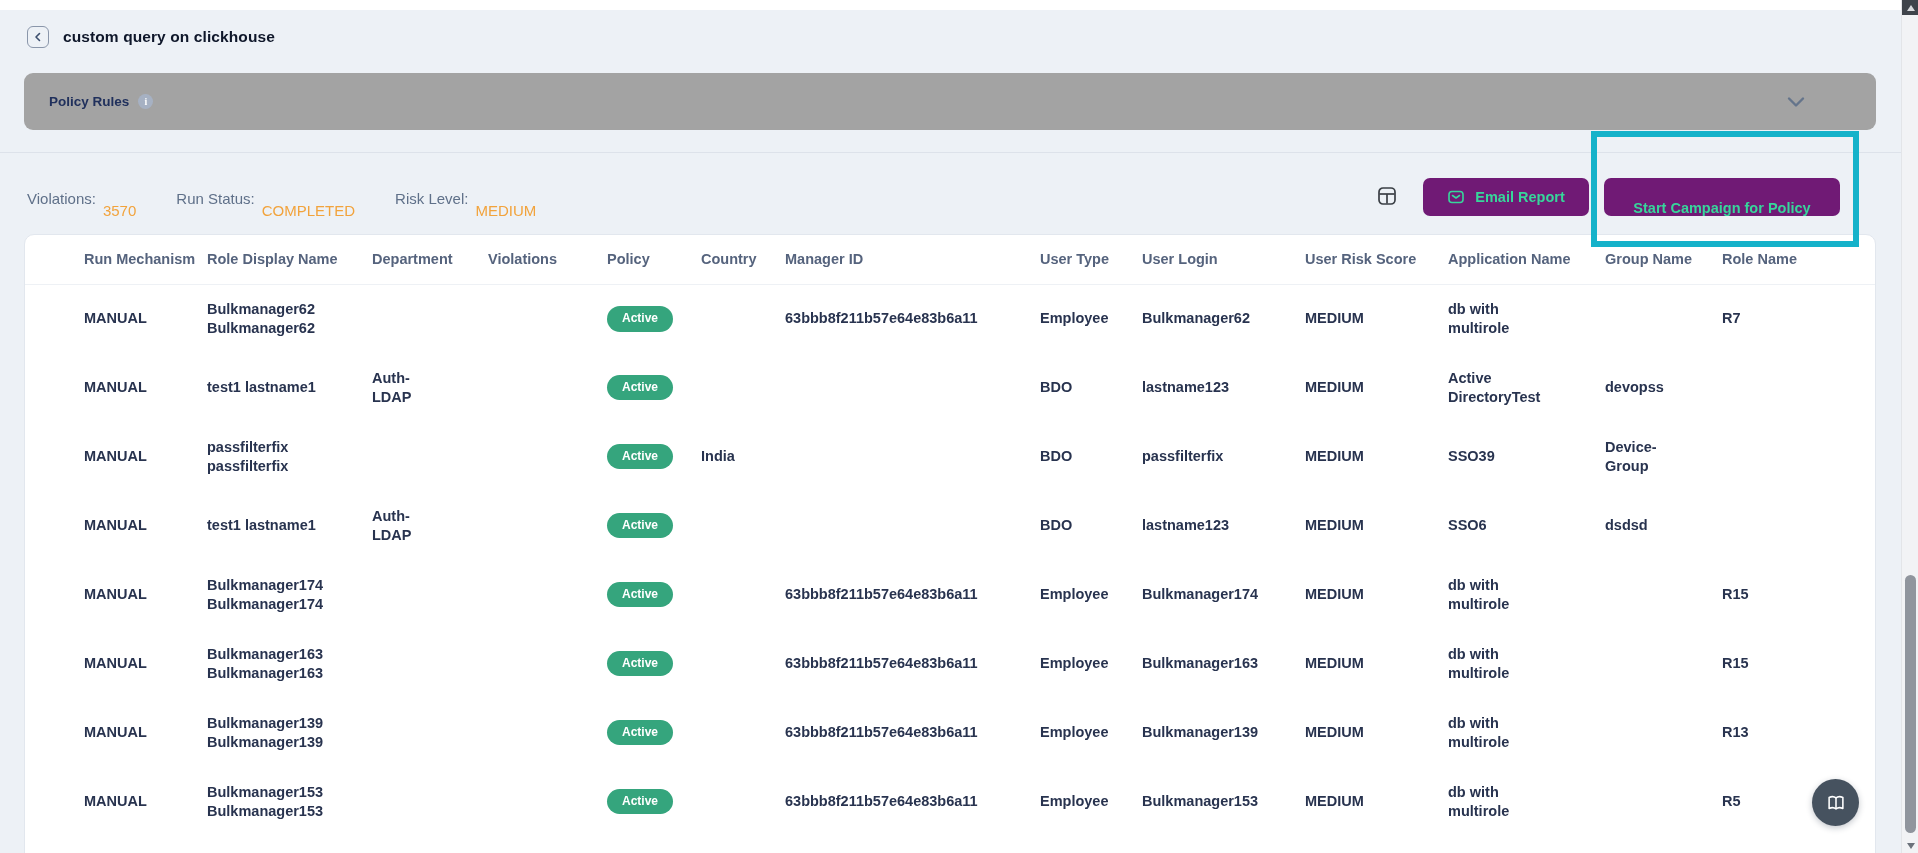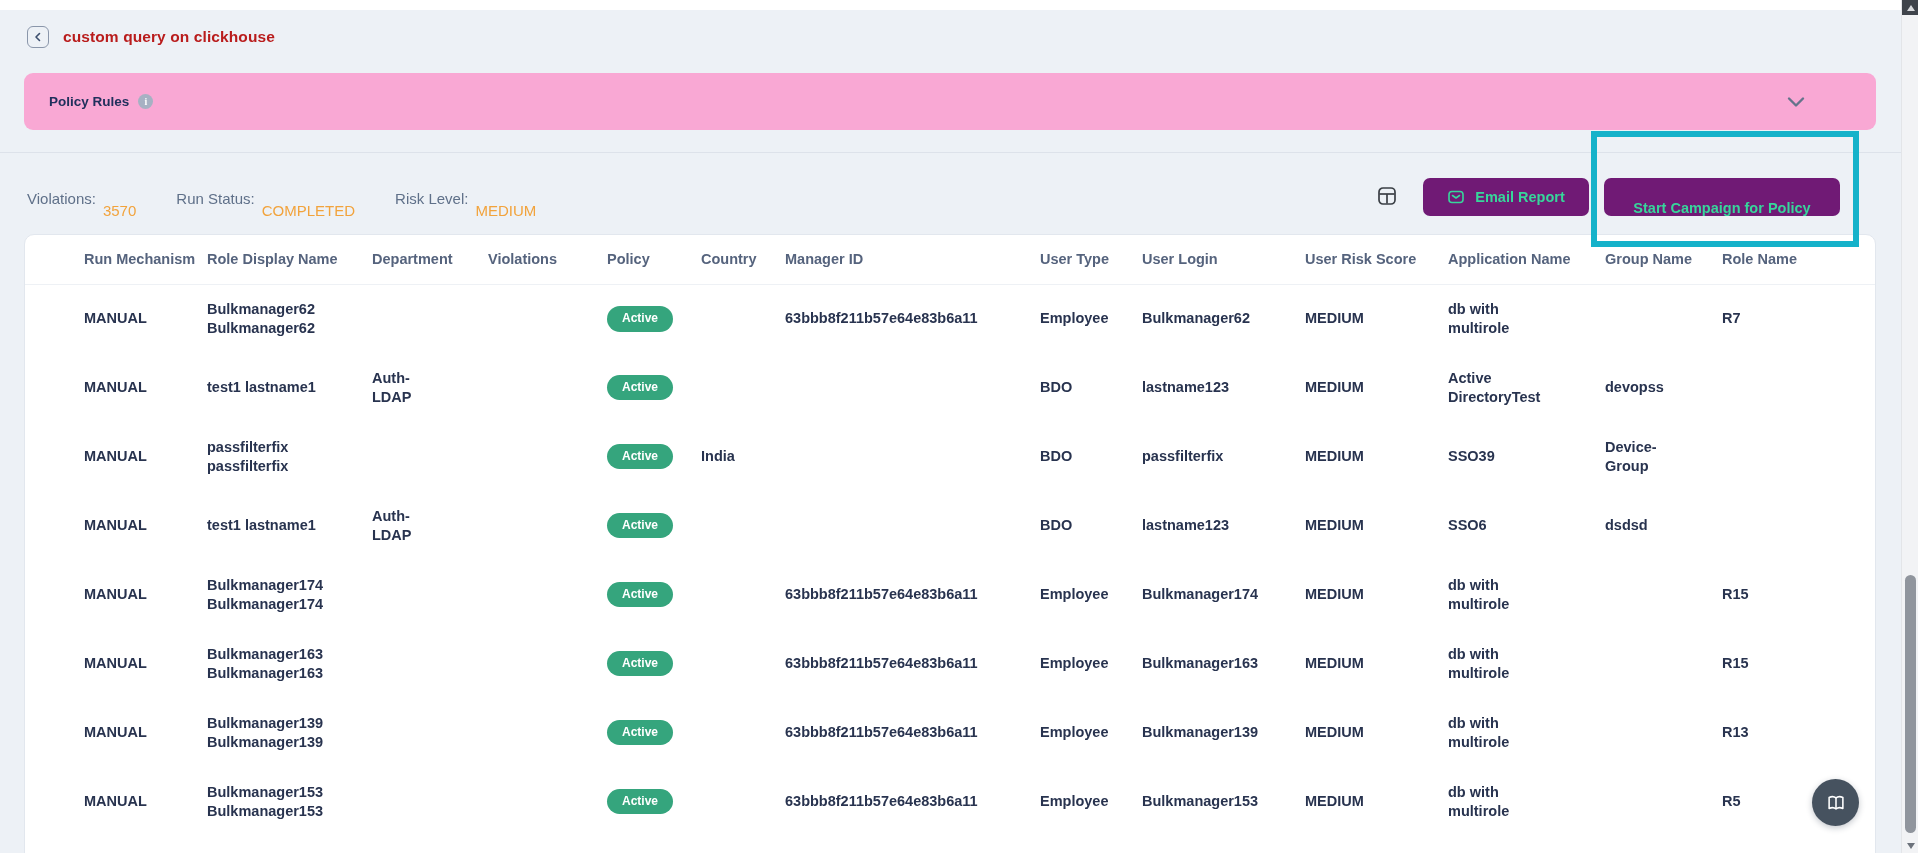--- a/index.html
+++ b/index.html
@@ -11,25 +11,25 @@
   }
   .top-strip{position:absolute;left:0;top:0;width:1918px;height:10px;background:#ffffff;}
 
   
   .title-row{position:absolute;left:27px;top:26px;display:flex;align-items:center;gap:14px;}
   .back-btn{
     width:22px;height:22px;border:1.6px solid #8a96aa;border-radius:6px;background:transparent;
     display:flex;align-items:center;justify-content:center;cursor:pointer;box-sizing:border-box;
   }
   .back-btn svg{display:block;}
-  .page-title{font-size:15.5px;font-weight:600;color:#b91c1c;letter-spacing:.1px;}
+  .page-title{font-size:15.5px;font-weight:600;color:#0f172a;letter-spacing:.1px;}
 
   
   .policy-panel{
-    position:absolute;left:24px;top:73px;width:1852px;height:57px;background:#f9a8d4;
+    position:absolute;left:24px;top:73px;width:1852px;height:57px;background:#a3a3a3;
     border-radius:9px;display:flex;align-items:center;box-sizing:border-box;padding:0 70px 0 25px;
   }
   .policy-title{font-size:13.5px;font-weight:700;color:#20305c;}
   .info-icon{
     width:15px;height:15px;border-radius:50%;background:#a6b1c3;color:#fff;margin-left:9px;
     font-size:10px;font-weight:700;display:flex;align-items:center;justify-content:center;cursor:pointer;
     font-family:"Liberation Serif",serif;
   }
   .panel-chevron{margin-left:auto;cursor:pointer;display:flex;align-items:center;}
 

